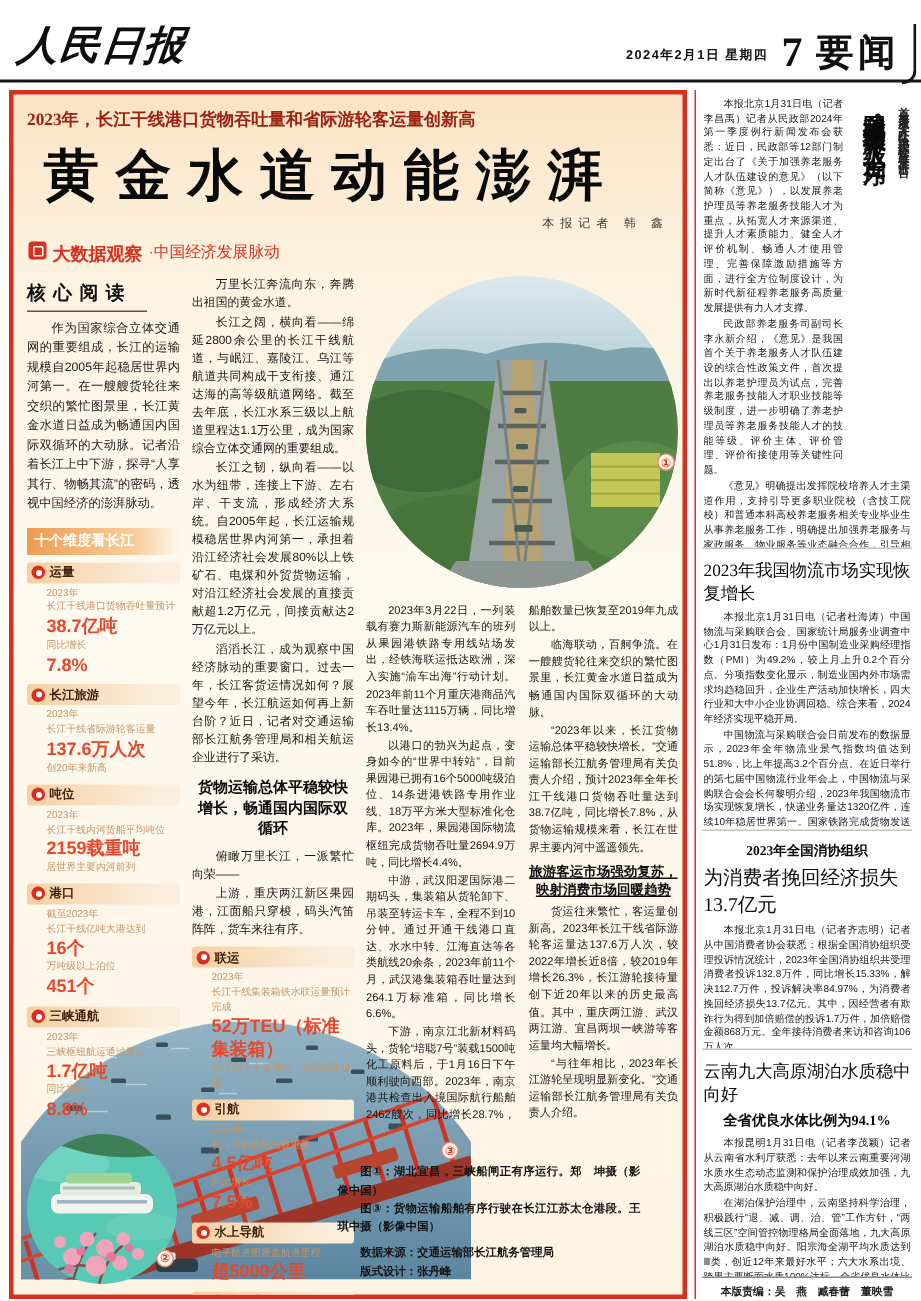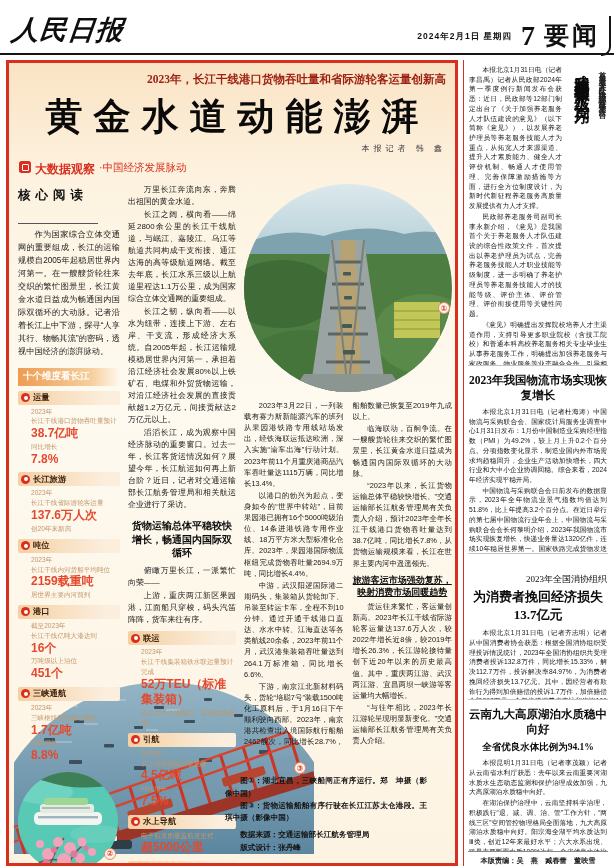--- a/index.html
+++ b/index.html
@@ -21,37 +21,37 @@
 
   
   .content { display:flex; padding:5px 6px 0 6px; gap:4px; }
   .article { width:452px; height:806px; flex:none; border:3px solid #d92f1f; position:relative; overflow:hidden;
              background:linear-gradient(180deg,#fae3c4 0%,#fdf2df 14%,#fefaf0 42%,#fdf3e2 100%);
              padding:6px 9px; z-index:1; }
   .sidebar { flex:1; height:806px; overflow:hidden; display:flex; flex-direction:column;
              border-left:1px solid #d92f1f; margin-left:1px; padding-left:4px; }
 
   
-  .kicker { text-align:right; font-family:"Liberation Serif","DejaVu Serif",serif; font-weight:bold;
+  .kicker { text-align:left; font-family:"Liberation Serif","DejaVu Serif",serif; font-weight:bold;
             font-size:11.5px; color:#9c2212; margin-top:3px; }
-  .title  { text-align:center; font-family:"Liberation Serif","DejaVu Serif",serif; font-weight:900;
+  .title  { font-family:"Liberation Serif","DejaVu Serif",serif; font-weight:900;
             font-size:37px; letter-spacing:11px; padding-left:11px; color:#0a0a0a; margin:5px 0 1px; }
   .byline { text-align:right; font-size:8px; color:#3a3a3a; letter-spacing:4px; margin-bottom:7px; }
   .logo-row { display:flex; align-items:flex-start; gap:4px; margin:0 0 6px 1px; }
   .logo-icon { width:12px; height:12px; background:#d92f1f; border-radius:2.5px; position:relative; flex:none; }
   .logo-icon::after { content:""; position:absolute; inset:2.5px; border:1.4px solid #fff; border-radius:1px; }
   .logo-main { color:#d92f1f; font-weight:900; font-size:12px; }
   .logo-sub  { color:#d92f1f; font-size:10.5px; }
 
   
   .cols { display:grid; grid-template-columns:102px 108px 1fr; column-gap:8px; position:relative; z-index:2; }
 
   .core { font-size:8.2px; }
   .core-title { font-family:"Liberation Serif","DejaVu Serif",serif; font-weight:bold; font-size:12.5px;
-                letter-spacing:5px; margin:3px 0 19px; }
+                letter-spacing:5px; margin:3px 0 3px; }
   .core-rule { border-top:1px solid #555; width:78%; margin-bottom:5px; }
   .core-body { text-align:justify; text-indent:2em; line-height:1.58; color:#1b1b1b; }
 
   .dims { margin-top:9px; font-size:9.5px; font-weight:bold; color:#fff; padding:2.5px 5px;
           background:linear-gradient(90deg,#ee9c52,#f6cf9e 72%,rgba(246,207,158,0)); }
 
   .stat { margin-top:5px; }
   .stat-head { display:flex; align-items:center; gap:3px; padding:1.5px 3px; border-radius:2px;
                background:linear-gradient(90deg,#f5d0a2,#fbeedd 85%); }
   .stat-icon { width:9px; height:9px; border-radius:50%; background:#d92f1f; position:relative; flex:none; }
@@ -90,24 +90,24 @@
   .sb-body .p { font-size:6.7px; line-height:1.45; margin-bottom:1px; }
   .r1 { height:318px; }
   .r1-top { display:flex; gap:3px; height:252px; overflow:hidden; }
   .r1-left { flex:1; overflow:hidden; }
   .r1-title { writing-mode:vertical-rl; font-family:"Liberation Serif","DejaVu Serif",serif; font-weight:900;
               font-size:15px; line-height:1.25; width:26px; height:252px; letter-spacing:1px; color:#0b0b0b; }
   .r1-kicker { writing-mode:vertical-rl; font-size:7.5px; font-weight:bold; width:13px; height:252px;
                letter-spacing:2px; color:#222; }
   .r1-rest { height:58px; overflow:hidden; margin-top:3px; }
   .r2 { height:196px; } .r3 { height:152px; } .r4 { height:158px; }
-  .sb-title { font-family:"Liberation Serif","DejaVu Serif",serif; font-weight:700; text-align:center;
+  .sb-title { font-family:"Liberation Serif","DejaVu Serif",serif; font-weight:400; text-align:left;
               font-size:11.5px; margin:2px 0 4px; color:#0b0b0b; }
-  .sb-kicker { font-family:"Liberation Serif","DejaVu Serif",serif; font-weight:normal; text-align:right;
-               font-size:9px; margin-top:14px; color:#0b0b0b; }
+  .sb-kicker { font-family:"Liberation Serif","DejaVu Serif",serif; font-weight:bold; text-align:center;
+               font-size:9px; margin-top:2px; color:#0b0b0b; }
   .sb-title-lg { font-size:13px; margin:2px 0 4px; }
   .sb-sub { font-family:"Liberation Serif","DejaVu Serif",serif; font-weight:bold; text-align:center;
             font-size:9.5px; margin:1px 0 4px; color:#0b0b0b; }
   .sb-clamp { overflow:hidden; }
   .sb-footer { margin-top:auto; border-top:1.5px solid #888; padding-top:4px; text-align:center;
                font-size:7.2px; font-weight:bold; color:#222; }
 </style>
 </head>
 <body>
 

